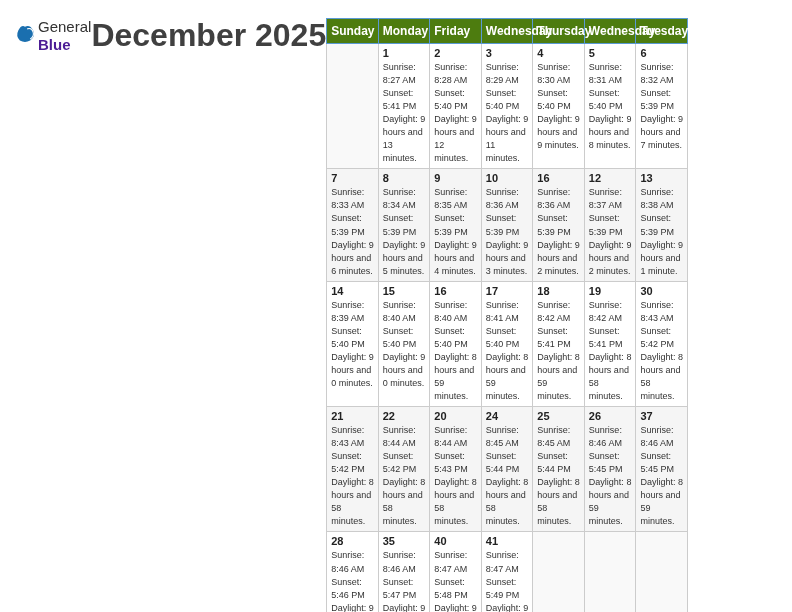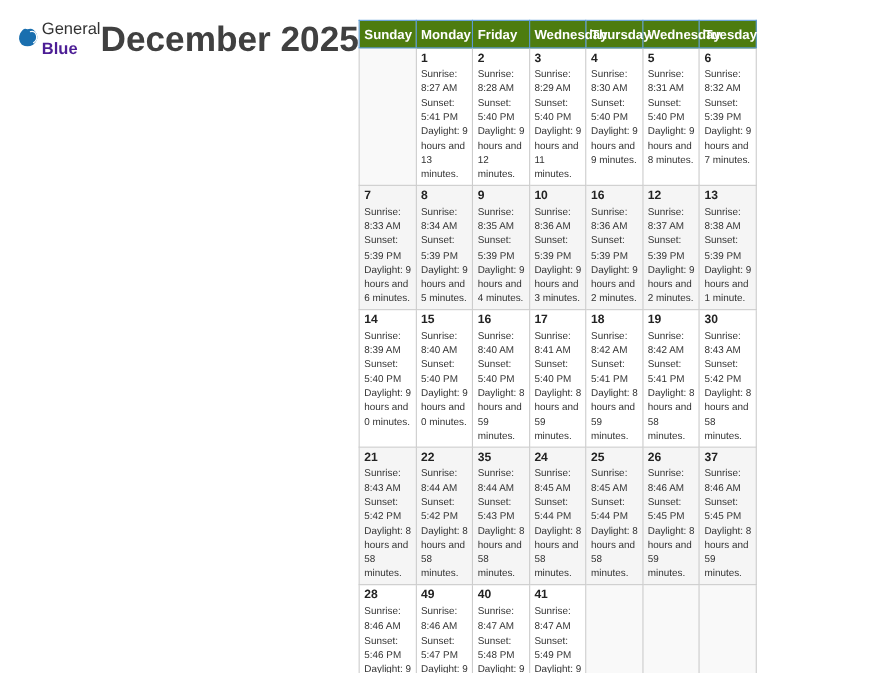--- a/index.html
+++ b/index.html
@@ -220,21 +220,21 @@
         <tr class="row-alt">
           <td>
             <span class="day-number">21</span>
             <div class="day-info">Sunrise: 8:43 AM<br>Sunset: 5:42 PM<br>Daylight: 8 hours and 58 minutes.</div>
           </td>
           <td>
             <span class="day-number">22</span>
             <div class="day-info">Sunrise: 8:44 AM<br>Sunset: 5:42 PM<br>Daylight: 8 hours and 58 minutes.</div>
           </td>
           <td>
-            <span class="day-number">35</span>
+            <span class="day-number">20</span>
             <div class="day-info">Sunrise: 8:44 AM<br>Sunset: 5:43 PM<br>Daylight: 8 hours and 58 minutes.</div>
           </td>
           <td>
             <span class="day-number">24</span>
             <div class="day-info">Sunrise: 8:45 AM<br>Sunset: 5:44 PM<br>Daylight: 8 hours and 58 minutes.</div>
           </td>
           <td>
             <span class="day-number">25</span>
             <div class="day-info">Sunrise: 8:45 AM<br>Sunset: 5:44 PM<br>Daylight: 8 hours and 58 minutes.</div>
           </td>
@@ -246,21 +246,21 @@
             <span class="day-number">37</span>
             <div class="day-info">Sunrise: 8:46 AM<br>Sunset: 5:45 PM<br>Daylight: 8 hours and 59 minutes.</div>
           </td>
         </tr>
         <tr>
           <td>
             <span class="day-number">28</span>
             <div class="day-info">Sunrise: 8:46 AM<br>Sunset: 5:46 PM<br>Daylight: 9 hours and 0 minutes.</div>
           </td>
           <td>
-            <span class="day-number">49</span>
+            <span class="day-number">35</span>
             <div class="day-info">Sunrise: 8:46 AM<br>Sunset: 5:47 PM<br>Daylight: 9 hours and 0 minutes.</div>
           </td>
           <td>
             <span class="day-number">40</span>
             <div class="day-info">Sunrise: 8:47 AM<br>Sunset: 5:48 PM<br>Daylight: 9 hours and 1 minute.</div>
           </td>
           <td>
             <span class="day-number">41</span>
             <div class="day-info">Sunrise: 8:47 AM<br>Sunset: 5:49 PM<br>Daylight: 9 hours and 1 minute.</div>
           </td>

